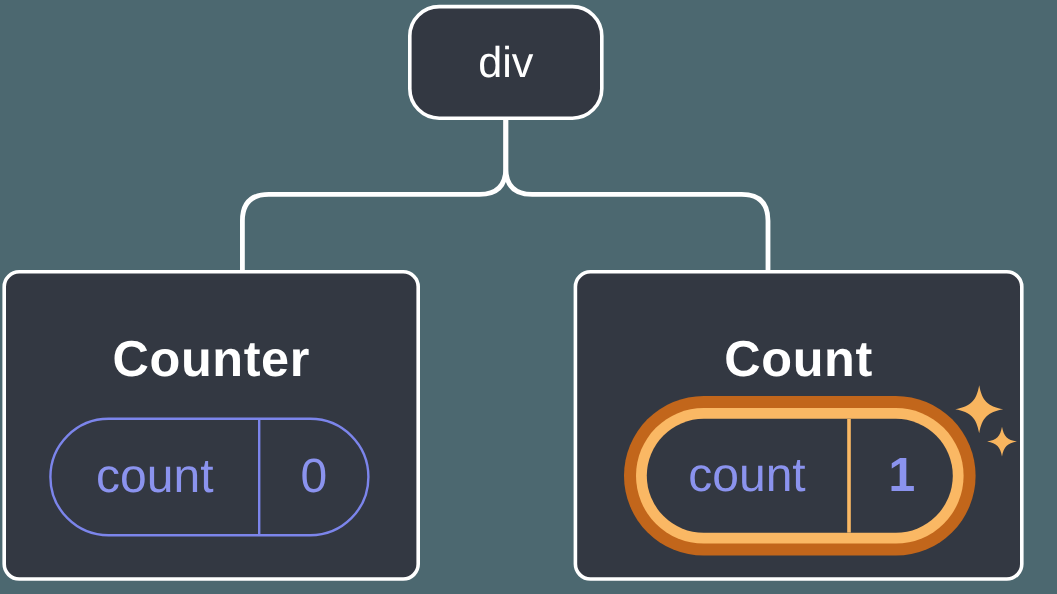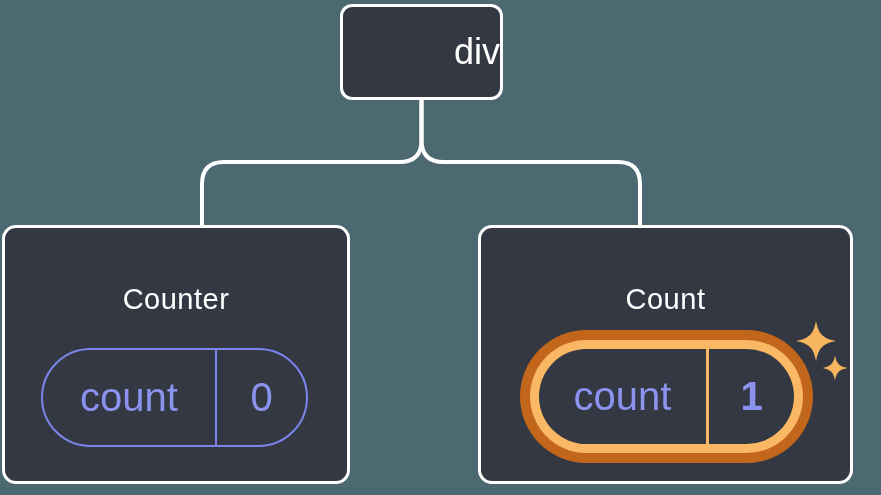--- a/index.html
+++ b/index.html
@@ -18,25 +18,25 @@
     inset: 0;
     z-index: 0;
   }
 
   .node-root {
     position: absolute;
     left: 340px; top: 4px;
     width: 163px; height: 96px;
     background: #333842;
     border: 3px solid #FFFFFF;
-    border-radius: 12px;
+    border-radius: 26px;
     box-sizing: border-box;
     display: flex;
     align-items: center;
-    justify-content: flex-end;
+    justify-content: center;
     z-index: 1;
   }
   .node-root .node-label {
     color: #FFFFFF;
     font-size: 36px;
     line-height: 1;
   }
 
   .card {
     position: absolute;
@@ -52,22 +52,22 @@
   .card-right { left: 478px; width: 375px; }
 
   .card-title {
     position: absolute;
     left: 0; right: 0; top: 46px;
     height: 50px;
     display: flex;
     align-items: center;
     justify-content: center;
     color: #FFFFFF;
-    font-size: 29px;
-    font-weight: 400;
+    font-size: 42px;
+    font-weight: 700;
     letter-spacing: 0.5px;
   }
 
   
   .pill {
     position: absolute;
     left: 36px; top: 120px;
     width: 267px; height: 99px;
     border: 2px solid #7C85EB;
     border-radius: 50px;

